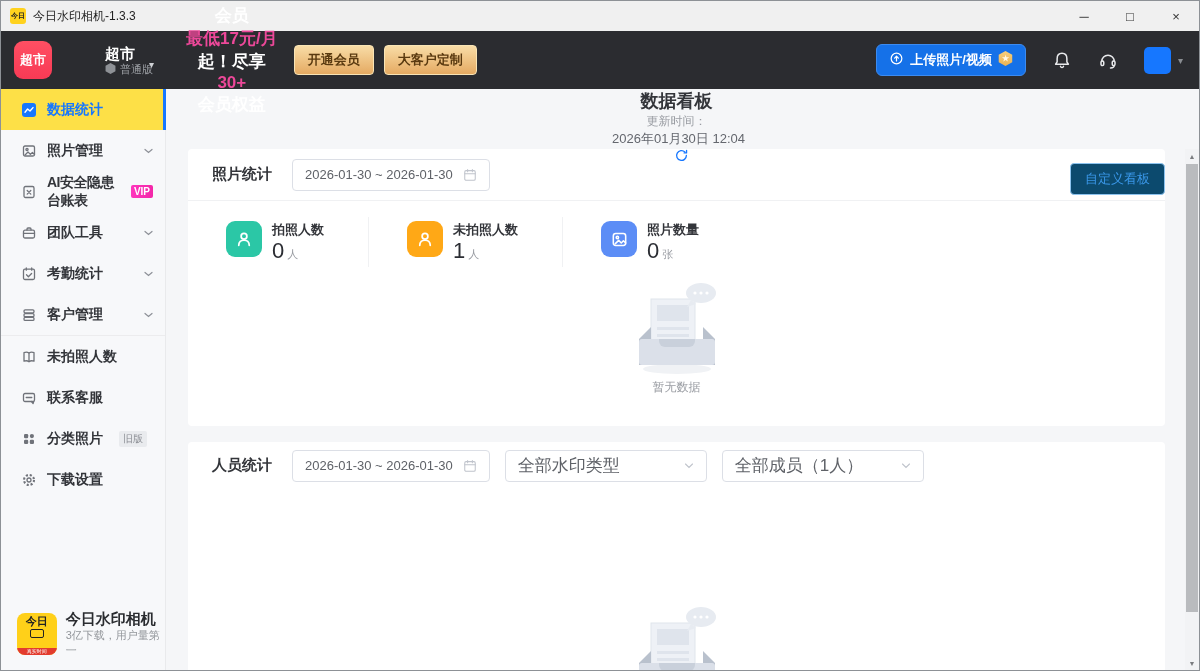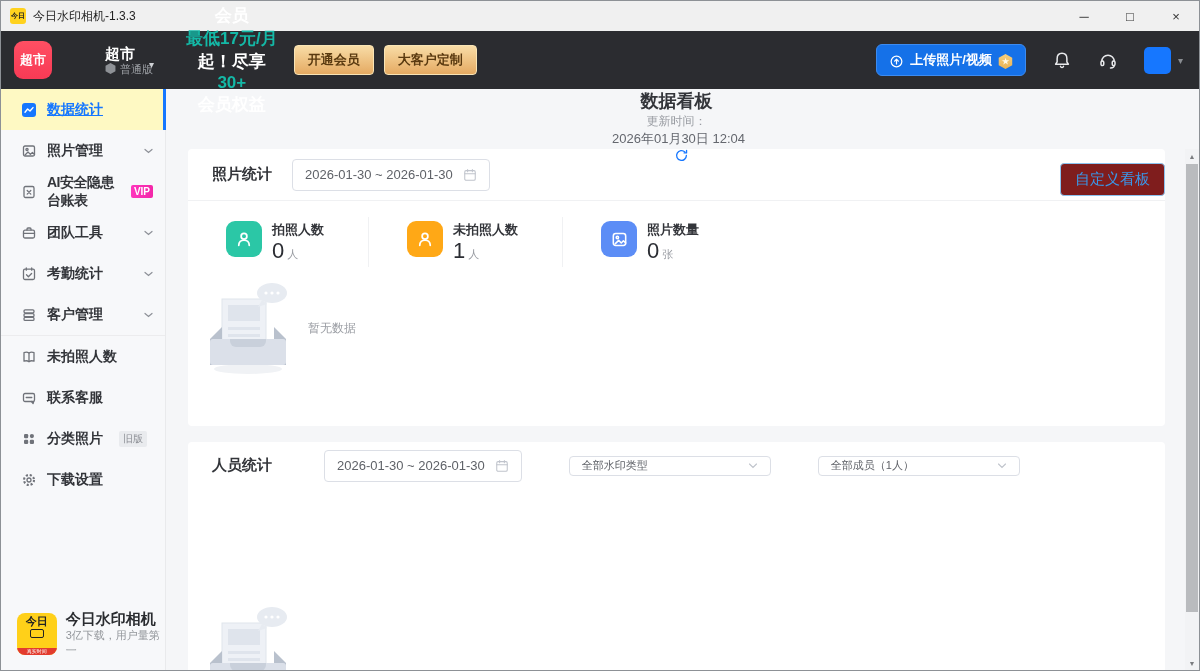--- a/index.html
+++ b/index.html
@@ -17,83 +17,83 @@
   .topbar { height:58px; background:#2b2c30; display:flex; align-items:center; }
   .brand { width:165px; flex:0 0 165px; display:flex; align-items:center; padding-left:13px; position:relative;gap:44px; }
   .brand-logo { width:38px; height:38px; border-radius:9px; background:linear-gradient(180deg,#ff4f63,#f83a55); color:#fff; font-size:13px; font-weight:bold; display:flex; align-items:center; justify-content:center; }
   .brand-info { margin-left:9px; }
   .brand-name { font-size:15px; font-weight:bold; color:#fff; line-height:17px; }
   .brand-plan { display:flex; align-items:center; gap:4px; font-size:11px; color:#9b9ea3; line-height:14px; }
   .hex-badge { width:11px; height:11px; background:#8e9196; clip-path:polygon(50% 0,95% 25%,95% 75%,50% 100%,5% 75%,5% 25%); display:inline-flex; align-items:center; justify-content:center; font-size:6px; color:#2b2c30; }
   .brand-caret { position:absolute; right:12px; top:18px; color:#cfd1d4; font-size:10px; }
 
   .promo { display:flex; align-items:center; margin-left:20px; font-size:17px; font-weight:bold; color:#fff; white-space:nowrap;flex-direction:column; }
-  .gold { color:#14b8a6; }
+  .gold { color:#ec4899; }
   .promo-btn { margin-left:16px; background:linear-gradient(180deg,#f8dca6,#e5aa62); border:1px solid #f9e4b5; color:#5a3a10; font-size:13px; font-weight:bold; padding:5px 13px; border-radius:4px; cursor:pointer; }
   .promo-btn.second { margin-left:10px; }
 
   .topbar-right { margin-left:auto; display:flex; align-items:center; padding-right:16px; }
-  .upload-btn { background:#1571e8; border:1px solid #3c8bf0; color:#fff; font-size:13px; font-weight:bold; border-radius:6px; padding:6px 12px; display:flex; align-items:flex-end; gap:6px; cursor:pointer; }
+  .upload-btn { background:#1571e8; border:1px solid #3c8bf0; color:#fff; font-size:13px; font-weight:bold; border-radius:6px; padding:6px 12px; display:flex; align-items:flex-start; gap:6px; cursor:pointer; }
   .gold-hex { width:15px; height:15px; background:linear-gradient(180deg,#f7cf7c,#eab254); clip-path:polygon(50% 0,95% 25%,95% 75%,50% 100%,5% 75%,5% 25%); display:inline-flex; align-items:center; justify-content:center; font-size:8px; color:#fff8e6; }
   .icon-btn { margin-left:26px; display:flex; align-items:center; }
   .avatar-wrap { margin-left:26px; display:flex; align-items:center; gap:7px; }
   .avatar { width:27px; height:27px; background:#1677ff; border-radius:5px; }
   .avatar-caret { color:#8a8d92; font-size:10px; }
 
   
   .layout { display:flex; height:581px; }
   .sidebar { width:165px; flex:0 0 165px; background:#f7f8fa; border-right:1px solid #e9eaec; position:relative; }
   .side-item { height:41px; display:flex; align-items:center; gap:10px; padding:0 12px 0 20px; font-size:14px; font-weight:bold; color:#33353a; position:relative; cursor:pointer; }
   .side-item .s-icon { width:16px; height:16px; flex:0 0 16px; display:flex; align-items:center; justify-content:center; color:#70737a; }
-  .side-item.active { background:#fef9c3; color:#1677ff;text-decoration:underline; }
+  .side-item.active { background:#fde047; color:#1677ff; }
   .side-item.active::after { content:""; position:absolute; right:-1px; top:0; width:3px; height:100%; background:#1677ff; }
   .side-item .chev { margin-left:auto; color:#8d9097; display:flex; }
   .vip-badge { background:linear-gradient(90deg,#ff35bd,#f327a8); color:#fff; font-size:10px; font-weight:bold; border-radius:2px; padding:1px 3px; margin-left:2px; }
   .old-badge { background:#e9ebee; color:#8b8e94; font-size:10px; border-radius:2px; padding:1px 4px; margin-left:6px; font-weight:normal; }
   .side-divider { height:1px; background:#ececee; }
   .side-footer { position:absolute; left:16px; bottom:12px; display:flex; align-items:center; gap:9px; }
   .footer-logo { width:42px; height:42px; background:#ffd019; border-radius:8px; display:flex; flex-direction:column; align-items:center; justify-content:flex-start; overflow:hidden; }
   .footer-logo .fl-txt { font-size:11px; font-weight:bold; color:#222; line-height:13px; margin-top:2px; }
   .footer-logo .fl-cam { width:14px; height:9px; border:1.5px solid #222; border-radius:2px; margin-top:1px; }
   .footer-logo .fl-tag { width:100%; background:#e23b2e; color:#fff; font-size:5px; text-align:center; line-height:7px; margin-top:auto; }
   .footer-name { font-size:15px; font-weight:bold; color:#2a2c30; line-height:19px; }
   .footer-tag { font-size:11px; color:#93969b; line-height:15px; }
 
   
   .main { flex:1; position:relative; overflow:hidden; }
   .page-head { height:46px; display:flex; align-items:center; padding:0 34px 0 22px;flex-direction:column; }
   .page-title { font-size:18px; font-weight:bold; color:#33353a; }
   .update-label { font-size:12px; color:#9a9da3; margin-left:0; }
   .update-time { font-size:13px; color:#64676e; margin-left:4px; }
   .refresh { margin-left:9px; display:flex; cursor:pointer; }
-  .customize-btn { margin-left:auto; background:#7f1d1d; border:1px solid #8cc3ef; color:#3a97e8; font-size:15px; border-radius:4px; padding:6px 14px; cursor:pointer; }
+  .customize-btn { margin-left:auto; background:#0c4a6e; border:1px solid #8cc3ef; color:#3a97e8; font-size:13px; border-radius:4px; padding:6px 14px; cursor:pointer; }
 
   .card { background:#fff; border-radius:4px; margin:0 34px 0 22px; }
   .card1 { margin-top:14px; height:277px; }
   .card-head { height:52px; display:flex; align-items:center; padding:0 24px; }
   .card1 .card-head { border-bottom:1px solid #f0f1f3; }
   .card-title { font-size:15px; font-weight:bold; color:#33353a; }
   .date-box { margin-left:20px; height:32px; border:1px solid #dcdfe6; border-radius:4px; display:flex; align-items:center; padding:0 12px; gap:10px; font-size:13px; color:#5f6268; cursor:pointer; background:#fff; }
-  .select-box { margin-left:15px; height:20px; width:202px; border:1px solid #dcdfe6; border-radius:4px; display:flex; align-items:center; padding:0 12px; font-size:11px; color:#5f6268; cursor:pointer; background:#fff; }
+  .select-box { margin-left:15px; height:32px; width:202px; border:1px solid #dcdfe6; border-radius:4px; display:flex; align-items:center; padding:0 12px; font-size:17px; color:#5f6268; cursor:pointer; background:#fff; }
   .select-box .chev { margin-left:auto; color:#c0c4cc; display:flex; }
 
   .stats-row { display:flex; padding:16px 0 10px; }
   .stat { display:flex; gap:10px; padding:4px 44px 4px 38px; }
   .stat + .stat { border-left:1px solid #f0f1f3; }
   .stat-icon { width:36px; height:36px; border-radius:9px; display:flex; align-items:center; justify-content:center; }
   .stat-label { font-size:13px; font-weight:bold; color:#33353a; line-height:16px; margin-top:1px; }
   .stat-valrow { display:flex; align-items:baseline; margin-top:1px; }
   .stat-value { font-size:22px; color:#2b2d33; line-height:24px; }
   .stat-unit { font-size:11px; color:#9a9da3; margin-left:3px; }
 
-  .empty { display:flex; flex-direction:row; align-items:center; }
+  .empty { display:flex; flex-direction:column; align-items:center; }
   .empty-text { font-size:12px; color:#9a9da3; margin-top:2px; }
 
   .card2 { margin-top:16px; height:400px; }
-  .card2 .card-head { height:47px;gap:32px; }
+  .card2 .card-head { height:47px; }
   .card2 .empty { margin-top:112px; }
 
   
   .scrollbar { position:absolute; right:0; top:60px; bottom:0; width:14px; background:#f2f3f5; }
   .sb-arrow { height:14px; display:flex; align-items:center; justify-content:center; font-size:7px; color:#7b7d80; cursor:pointer; }
   .sb-arrow.down { position:absolute; bottom:0; left:0; right:0; }
   .sb-thumb { position:absolute; top:15px; left:1px; width:12px; height:448px; background:#b9bbbe; cursor:pointer; }
 </style>
 </head>
 <body>

